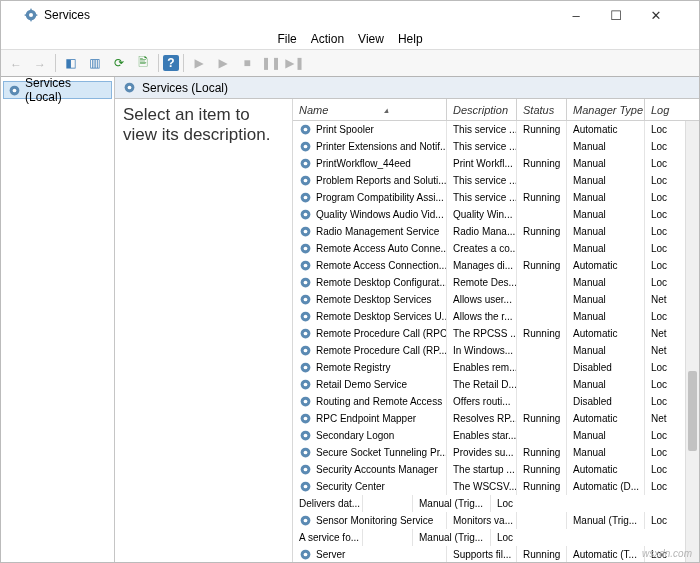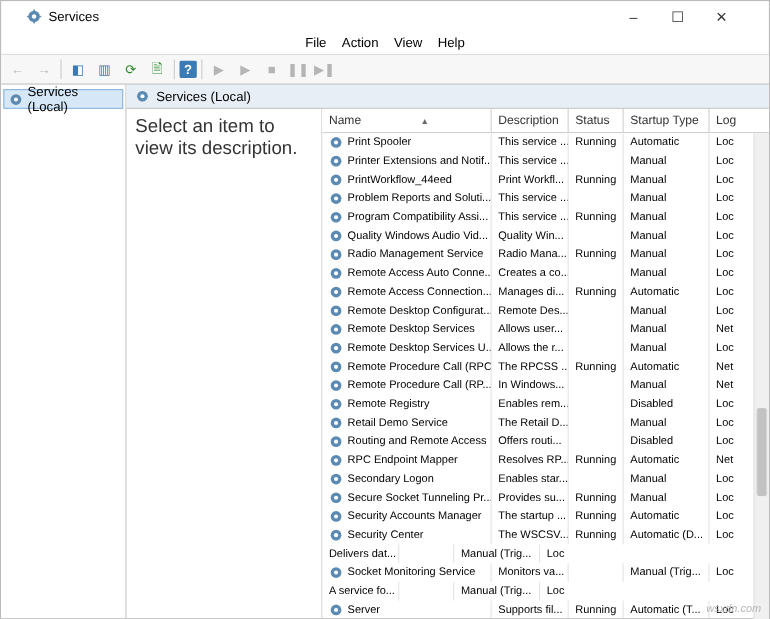--- a/index.html
+++ b/index.html
@@ -19,21 +19,21 @@
     .tree-item { height: 18px; display: flex; align-items: center; gap: 4px; padding: 1px 4px; font-size: 12px; }
     .tree-item.selected { background: #d6e8f7; border: 1px solid #8ab6de; }
     .main-pane { flex: 1; display: flex; flex-direction: column; min-width: 0; }
     .main-header { height: 22px; background: #e8eef5; border-bottom: 1px solid #c5c5c5; display: flex; align-items: center; padding: 0 8px; font-size: 12px; gap: 6px; }
     .main-body-row { flex: 1; display: flex; min-height: 0; }
     .desc-pane { width: 178px; border-right: 1px solid #d8d8d8; padding: 6px 8px; font-size: 17px; color: #333; }
     .list-pane { flex: 1; overflow: hidden; position: relative; }
     .list-header, .list-row { display: flex; align-items: center; height: 17px; }
     .list-header { height: 22px; border-bottom: 1px solid #d0d0d0; background: #fff; font-size: 11px; color: #333; position: sticky; top: 0; }
     .col { padding: 0 6px; overflow: hidden; white-space: nowrap; text-overflow: ellipsis; border-right: 1px solid #e4e4e4; height: 100%; display: flex; align-items: center; }
-    .list-header .col { border-right: 1px solid #d0d0d0; gap: 4px; }
+    .list-header .col { border-right: 1px solid #d0d0d0; gap: 4px; font-style: italic; }
     .col.name { width: 154px; gap: 4px; }
     .col.desc { width: 70px; }
     .col.status { width: 50px; }
     .col.startup { width: 78px; }
     .col.log { width: 30px; border-right: none; }
     .list-body { overflow-y: auto; max-height: 488px; }
     .list-row { font-size: 10px; align-items: center; }
     .gear-icon { width: 13px; height: 13px; flex-shrink: 0; }
     .sort-arrow { flex: 1; text-align: center; color: #666; font-size: 9px; }
     .scrollbar-track { position: absolute; right: 0; top: 22px; bottom: 0; width: 14px; background: #f0f0f0; border-left: 1px solid #ddd; }
@@ -115,21 +115,21 @@
       </div>
 
       <div class="list-pane">
         <div class="list-header">
           <div class="col name">
             <span>Name</span>
             <span class="sort-arrow">▴</span>
           </div>
           <div class="col desc">Description</div>
           <div class="col status">Status</div>
-          <div class="col startup">Startup Type</div>
+          <div class="col startup">Manager Type</div>
           <div class="col log">Log</div>
         </div>
         <div class="list-body" id="list-body">
             <div class="list-row">
               <div class="col name">
                 <span class="gear-icon"><svg class="gear" viewBox="0 0 16 16" width="13" height="13">
                     <circle cx="8" cy="8" r="6" fill="#5b8ab3"></circle>
                     <circle class="inner" cx="8" cy="8" r="2.3" fill="#fff"></circle>
                   </svg></span>
                 <span>Print Spooler</span>
@@ -417,21 +417,21 @@
               <div class="col status"></div>
               <div class="col startup">Manual (Trig...</div>
               <div class="col log">Loc</div>
             </div>
             <div class="list-row">
               <div class="col name">
                 <span class="gear-icon"><svg class="gear" viewBox="0 0 16 16" width="13" height="13">
                     <circle cx="8" cy="8" r="6" fill="#5b8ab3"></circle>
                     <circle class="inner" cx="8" cy="8" r="2.3" fill="#fff"></circle>
                   </svg></span>
-                <span>Socket Monitoring Service</span>
+                <span>Sensor Monitoring Service</span>
               </div>
               <div class="col desc">Monitors va...</div>
               <div class="col status"></div>
               <div class="col startup">Manual (Trig...</div>
               <div class="col log">Loc</div>
             </div>
             <div class="list-row">
               <div class="col desc">A service fo...</div>
               <div class="col status"></div>
               <div class="col startup">Manual (Trig...</div>

